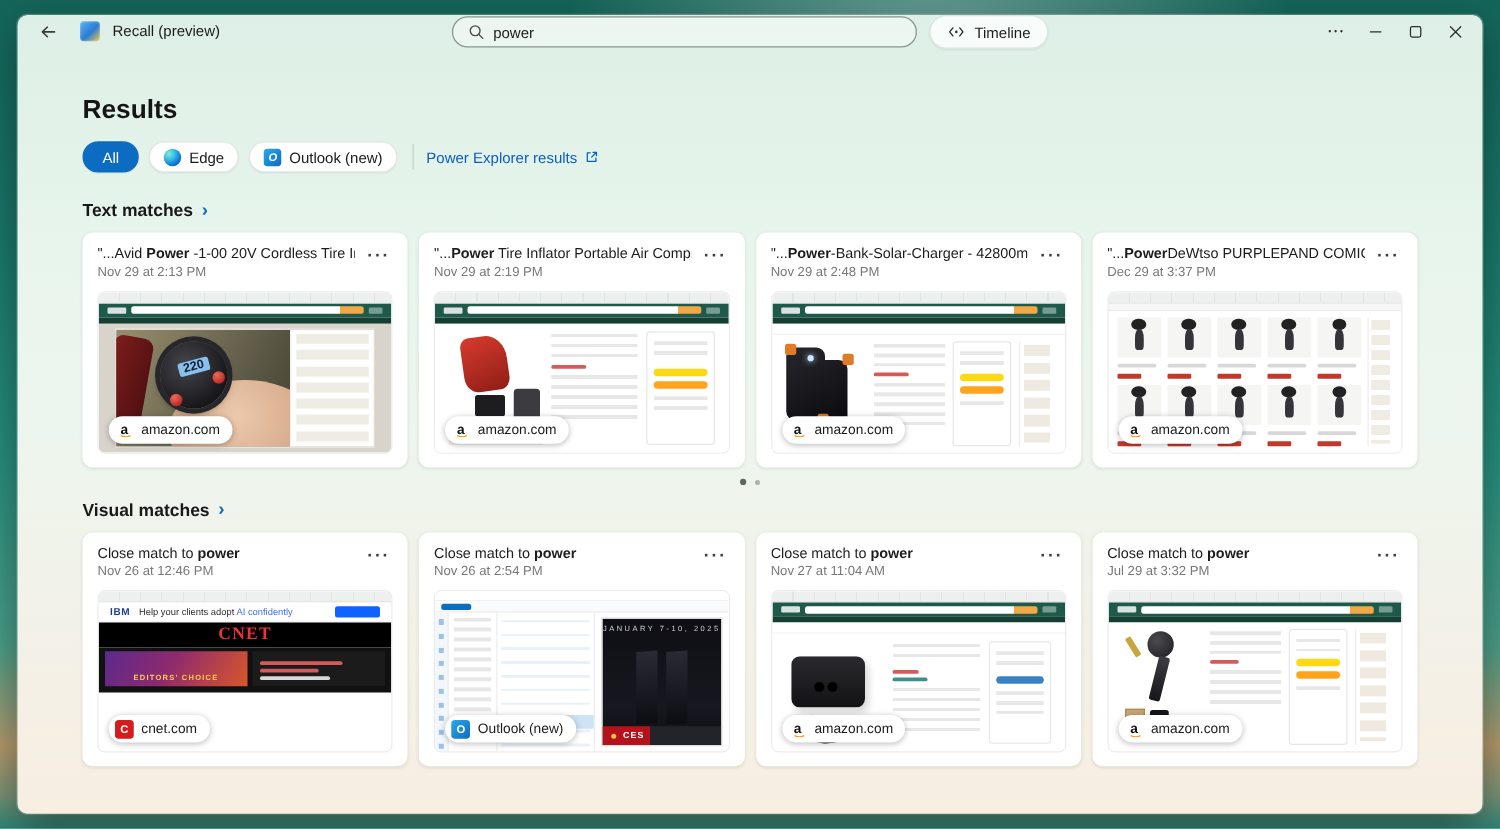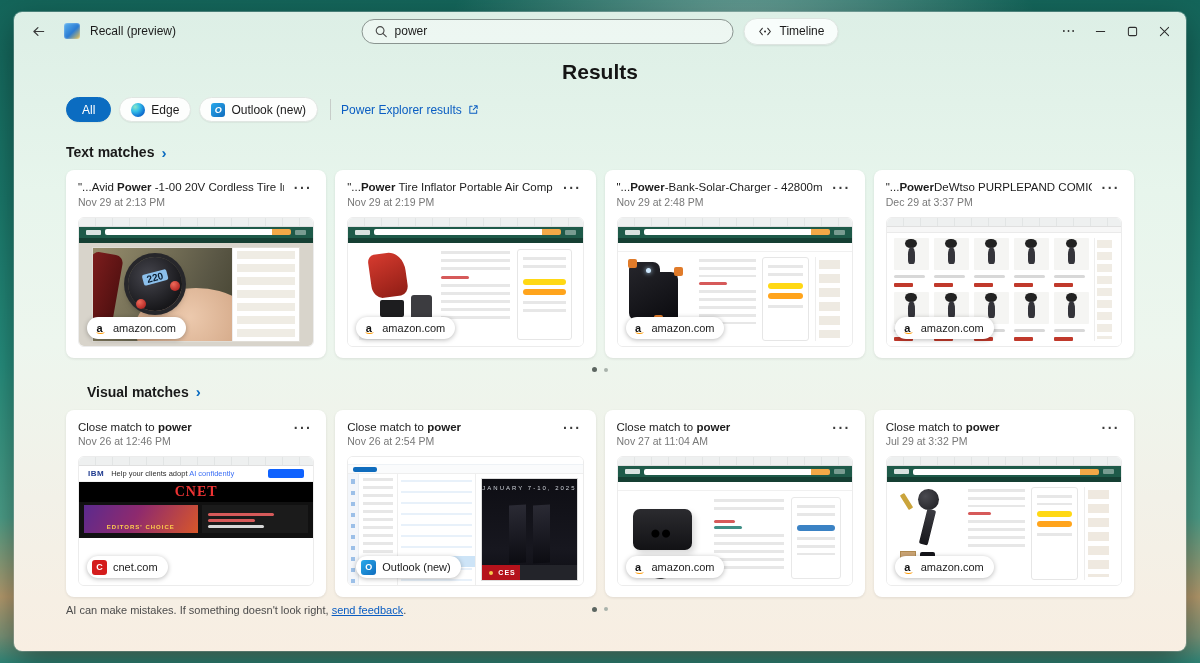--- a/index.html
+++ b/index.html
@@ -11,44 +11,44 @@
       radial-gradient(ellipse 420px 180px at 62% 4%, rgba(220,235,230,.45), transparent 70%),
       linear-gradient(180deg,#14655a 0%,#1b7a6c 30%,#27907f 55%,#4da08a 78%,#b79c6e 90%,#7a9478 96%,#2e8577 100%);
   }
   .window {
     position:absolute; left:14px; top:12px; width:1172px; height:639px;
     border-radius:8px; overflow:hidden;
     box-shadow:0 12px 34px rgba(0,0,0,.42), 0 0 0 1px rgba(255,255,255,.25);
     background:linear-gradient(180deg,#ddefe6 0%,#e7f5ec 28%,#edf6ee 52%,#f2f1e8 76%,#f8eee2 100%);
   }
   
-  .titlebar { height:38px; display:flex; align-items:center; padding:0 6px 0 10px; position:relative; }
+  .titlebar { height:38px; display:flex; align-items:flex-start; padding:0 6px 0 10px; position:relative; }
   .tb-left { display:flex; align-items:center; gap:12px; }
   .back-btn { width:28px; height:26px; display:flex; align-items:center; justify-content:center; border-radius:4px; background:none; border:none; cursor:pointer; }
   .app-icon { width:16px; height:16px; border-radius:3px; background:linear-gradient(135deg,#5cb2ef 0%,#2b7cd3 55%,#f5c84b 100%); box-shadow:inset 0 0 2px rgba(255,255,255,.6); }
   .app-title { font-size:12px; color:#1b1b1b; margin-left:-2px; }
   .tb-center { position:absolute; left:50%; transform:translateX(-50%); display:flex; align-items:center; gap:10px; }
   .search-pill { width:372px; height:25px; border:1px solid #8a9490; border-radius:13px; background:rgba(255,255,255,.45); display:flex; align-items:center; gap:7px; padding:0 12px; }
   .search-pill input { border:none; background:transparent; outline:none; font-size:12px; color:#1b1b1b; font-family:inherit; width:300px; }
   .timeline-btn { height:27px; padding:0 13px; border-radius:14px; background:rgba(253,255,254,.85); border:1px solid #dde4e0; box-shadow:0 1px 2px rgba(0,0,0,.07); display:flex; align-items:center; gap:7px; font-size:12px; color:#1b1b1b; cursor:pointer; font-family:inherit; }
   .tb-right { margin-left:auto; display:flex; align-items:center; }
   .win-btn { width:32px; height:26px; display:flex; align-items:center; justify-content:center; background:none; border:none; color:#1b1b1b; cursor:pointer; border-radius:4px; }
   
   .content { padding:6px 52px 0; }
-  .results-h { font-size:21px; font-weight:700; color:#151515; margin-top:4px;text-align:center; }
+  .results-h { font-size:21px; font-weight:700; color:#151515; margin-top:20px; }
   .chips { display:flex; align-items:center; margin-top:13px; }
   .chip { height:25px; display:flex; align-items:center; gap:6px; padding:0 11px; border-radius:13px; font-size:12px; background:#fdfefd; border:1px solid #e0e6e2; color:#1b1b1b; box-shadow:0 1px 1px rgba(0,0,0,.05); margin-right:8px; cursor:pointer; font-family:inherit; }
   .chip.sel { background:#0b6cc1; border-color:#0b6cc1; color:#fff; padding:0 15px; }
   .edge-icon { width:14px; height:14px; border-radius:50%; background:radial-gradient(circle at 30% 28%,#8ce6c8 0%,#35c1e8 32%,#1173d3 68%,#0a4d9d 100%); }
   .outlook-icon { width:14px; height:14px; border-radius:3px; background:linear-gradient(135deg,#29a9eb,#0f6cbd); color:#fff; font-size:9px; font-weight:700; display:flex; align-items:center; justify-content:center; }
   .vdiv { width:1px; height:21px; background:#c7cdc9; margin:0 10px 0 4px; }
   .fx-link { display:flex; gap:6px; align-items:center; color:#0a5dc2; font-size:12px; text-decoration:none; cursor:pointer; }
   .sec-head { display:flex; align-items:center; gap:7px; margin-top:22px; font-size:14px; font-weight:700; color:#191919; cursor:pointer; }
   .sec-head .chev { color:#0b6cc1; font-size:15px; font-weight:700; line-height:1; }
-  .sec2 { margin-top:11px;margin-left:21px; }
+  .sec2 { margin-top:11px; }
   
   .cards { display:flex; gap:9px; margin-top:10px; }
   .card { flex:1; min-width:0; background:#fff; border-radius:8px; padding:10px 12px 11px; box-shadow:0 1px 3px rgba(0,0,0,.09); }
   .card-top { display:flex; align-items:flex-start; gap:8px; }
   .card-title { font-size:11.5px; color:#1c1c1c; line-height:1.35; flex:1; white-space:nowrap; overflow:hidden; }
   .kebab { color:#3c3c3c; font-size:14px; font-weight:700; letter-spacing:1.5px; line-height:12px; background:none; border:none; cursor:pointer; padding:2px 2px 0; }
   .card-date { font-size:10.5px; color:#787878; margin-top:0; }
   .thumb { margin-top:9px; height:130px; border-radius:6px; position:relative; overflow:hidden; border:1px solid #ececec; background:#fff; cursor:pointer; }
   .badge { position:absolute; left:8px; bottom:7px; background:#fff; border-radius:12px; height:22px; display:flex; align-items:center; gap:6px; padding:0 10px 0 5px; box-shadow:0 1px 5px rgba(0,0,0,.28); font-size:11px; color:#1b1b1b; z-index:5; }
   .fav { width:15px; height:15px; border-radius:50%; display:flex; align-items:center; justify-content:center; font-size:11px; font-weight:700; position:relative; }
@@ -646,21 +646,14 @@
             </div>
           </div>
           <div class="badge">
               <span class="fav fav-amazon">a</span>
               <span>amazon.com</span>
             </div>
         </div>
       </article>
     </div>
 
-    <div class="foot">
-      <div class="dots">
-          <span class="pgdot"></span>
-          <span class="pgdot dim"></span>
-        </div>
-      <span>AI can make mistakes. If something doesn't look right, </span><a>send feedback</a><span>.</span>
-    </div>
   </div>
 </div>
 
 </body></html>

